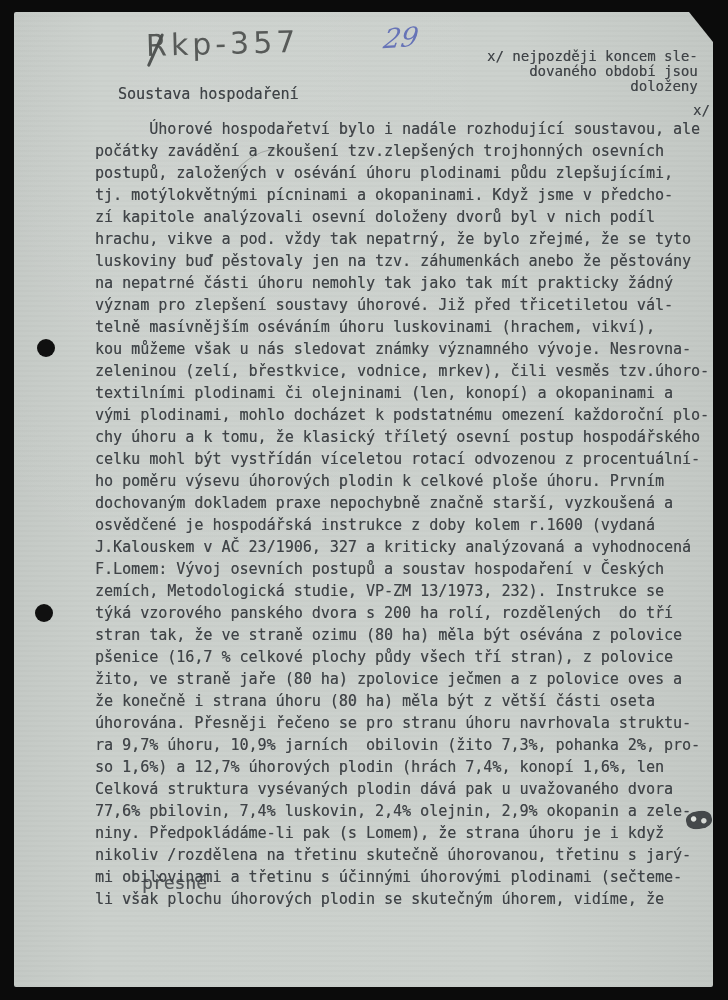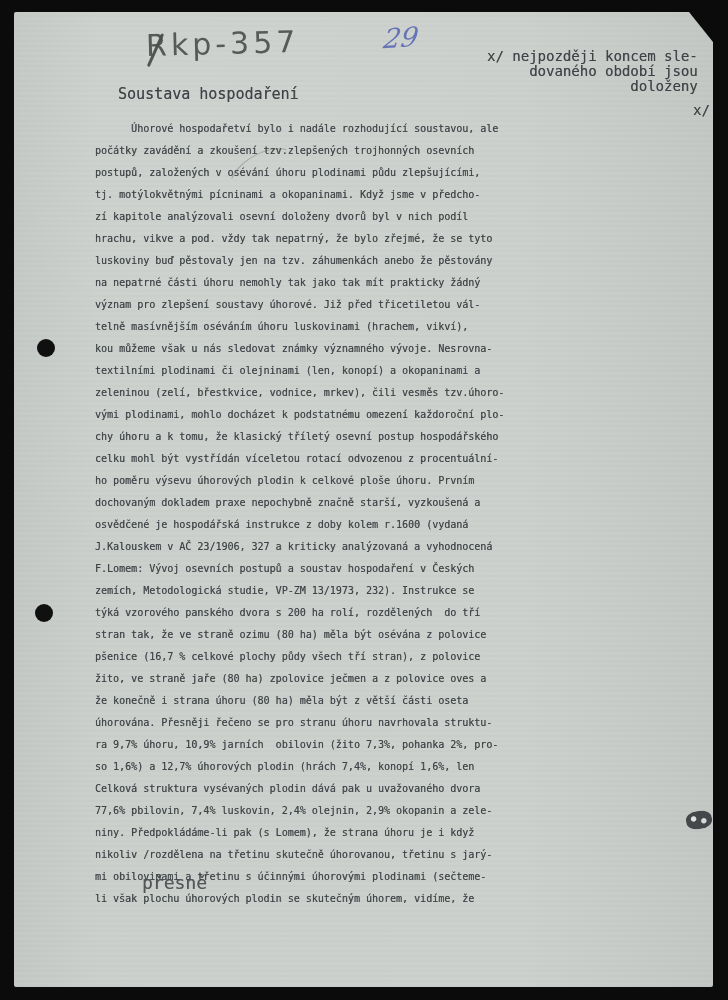--- a/index.html
+++ b/index.html
@@ -42,21 +42,21 @@
     position:absolute;left:370px;top:10px;
     font-family:"DejaVu Serif", serif;font-style:italic;
     font-size:27px;color:var(--pen,#5c6ab5);
     transform:skewX(-12deg) rotate(-4deg);opacity:0.9;
   }
   .corner-note{position:absolute;left:473px;top:37px;font-size:14px;line-height:15px;}
   .note-line{white-space:pre;padding-left:24px;text-align:right;}
   .note-line:first-child{padding-left:0;}
   .heading{position:absolute;left:104px;top:73px;font-size:15px;}
   .footnote-mark{position:absolute;left:679px;top:90px;font-size:14px;}
-  .body-block{position:absolute;left:81px;top:106px;width:628px;font-size:10px;line-height:22px;}
+  .body-block{position:absolute;left:81px;top:106px;width:628px;font-size:15px;line-height:22px;}
   .body-line{white-space:pre;height:22px;}
   .insertion{position:absolute;left:128px;top:860px;font-size:18px;opacity:0.85;}
   .smudge{
     position:absolute;left:672px;top:799px;width:26px;height:18px;border-radius:45%;
     background:
       radial-gradient(circle at 30% 40%, #e3e6e2 2.2px, transparent 3.2px),
       radial-gradient(circle at 68% 58%, #d8dbd7 2.2px, transparent 3.2px),
       #3a3e40;
     transform:rotate(-8deg);opacity:0.92;
   }
@@ -94,22 +94,22 @@
         <div class="body-line">počátky zavádění a zkoušení tzv.zlepšených trojhonných osevních</div>
         <div class="body-line">postupů, založených v osévání úhoru plodinami půdu zlepšujícími,</div>
         <div class="body-line">tj. motýlokvětnými pícninami a okopaninami. Když jsme v předcho-</div>
         <div class="body-line">zí kapitole analýzovali osevní doloženy dvorů byl v nich podíl</div>
         <div class="body-line">hrachu, vikve a pod. vždy tak nepatrný, že bylo zřejmé, že se tyto</div>
         <div class="body-line">luskoviny buď pěstovaly jen na tzv. záhumenkách anebo že pěstovány</div>
         <div class="body-line">na nepatrné části úhoru nemohly tak jako tak mít prakticky žádný</div>
         <div class="body-line">význam pro zlepšení soustavy úhorové. Již před třicetiletou vál-</div>
         <div class="body-line">telně masívnějším oséváním úhoru luskovinami (hrachem, vikví),</div>
         <div class="body-line">kou můžeme však u nás sledovat známky významného vývoje. Nesrovna-</div>
+        <div class="body-line">zeleninou (zelí, břestkvice, vodnice, mrkev), čili vesměs tzv.úhoro-</div>
         <div class="body-line">textilními plodinami či olejninami (len, konopí) a okopaninami a</div>
-        <div class="body-line">zeleninou (zelí, břestkvice, vodnice, mrkev), čili vesměs tzv.úhoro-</div>
         <div class="body-line">vými plodinami, mohlo docházet k podstatnému omezení každoroční plo-</div>
         <div class="body-line">chy úhoru a k tomu, že klasický tříletý osevní postup hospodářského</div>
         <div class="body-line">celku mohl být vystřídán víceletou rotací odvozenou z procentuální-</div>
         <div class="body-line">ho poměru výsevu úhorových plodin k celkové ploše úhoru. Prvním</div>
         <div class="body-line">dochovaným dokladem praxe nepochybně značně starší, vyzkoušená a</div>
         <div class="body-line">osvědčené je hospodářská instrukce z doby kolem r.1600 (vydaná</div>
         <div class="body-line">J.Kalouskem v AČ 23/1906, 327 a kriticky analýzovaná a vyhodnocená</div>
         <div class="body-line">F.Lomem: Vývoj osevních postupů a soustav hospodaření v Českých</div>
         <div class="body-line">zemích, Metodologická studie, VP-ZM 13/1973, 232). Instrukce se</div>
         <div class="body-line">týká vzorového panského dvora s 200 ha rolí, rozdělených  do tří</div>

